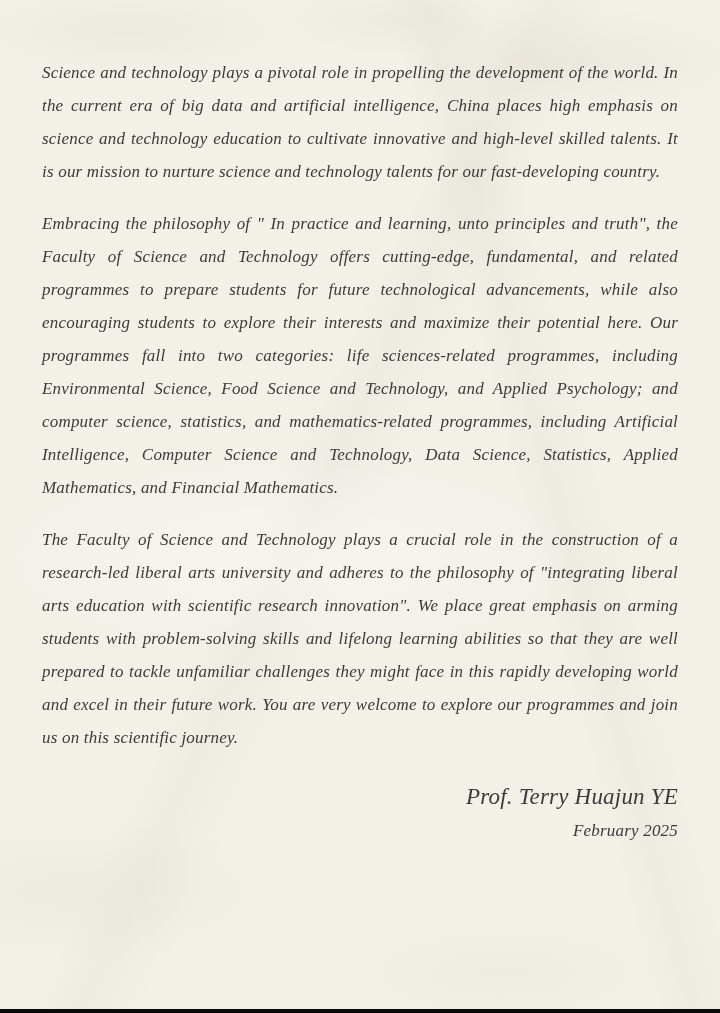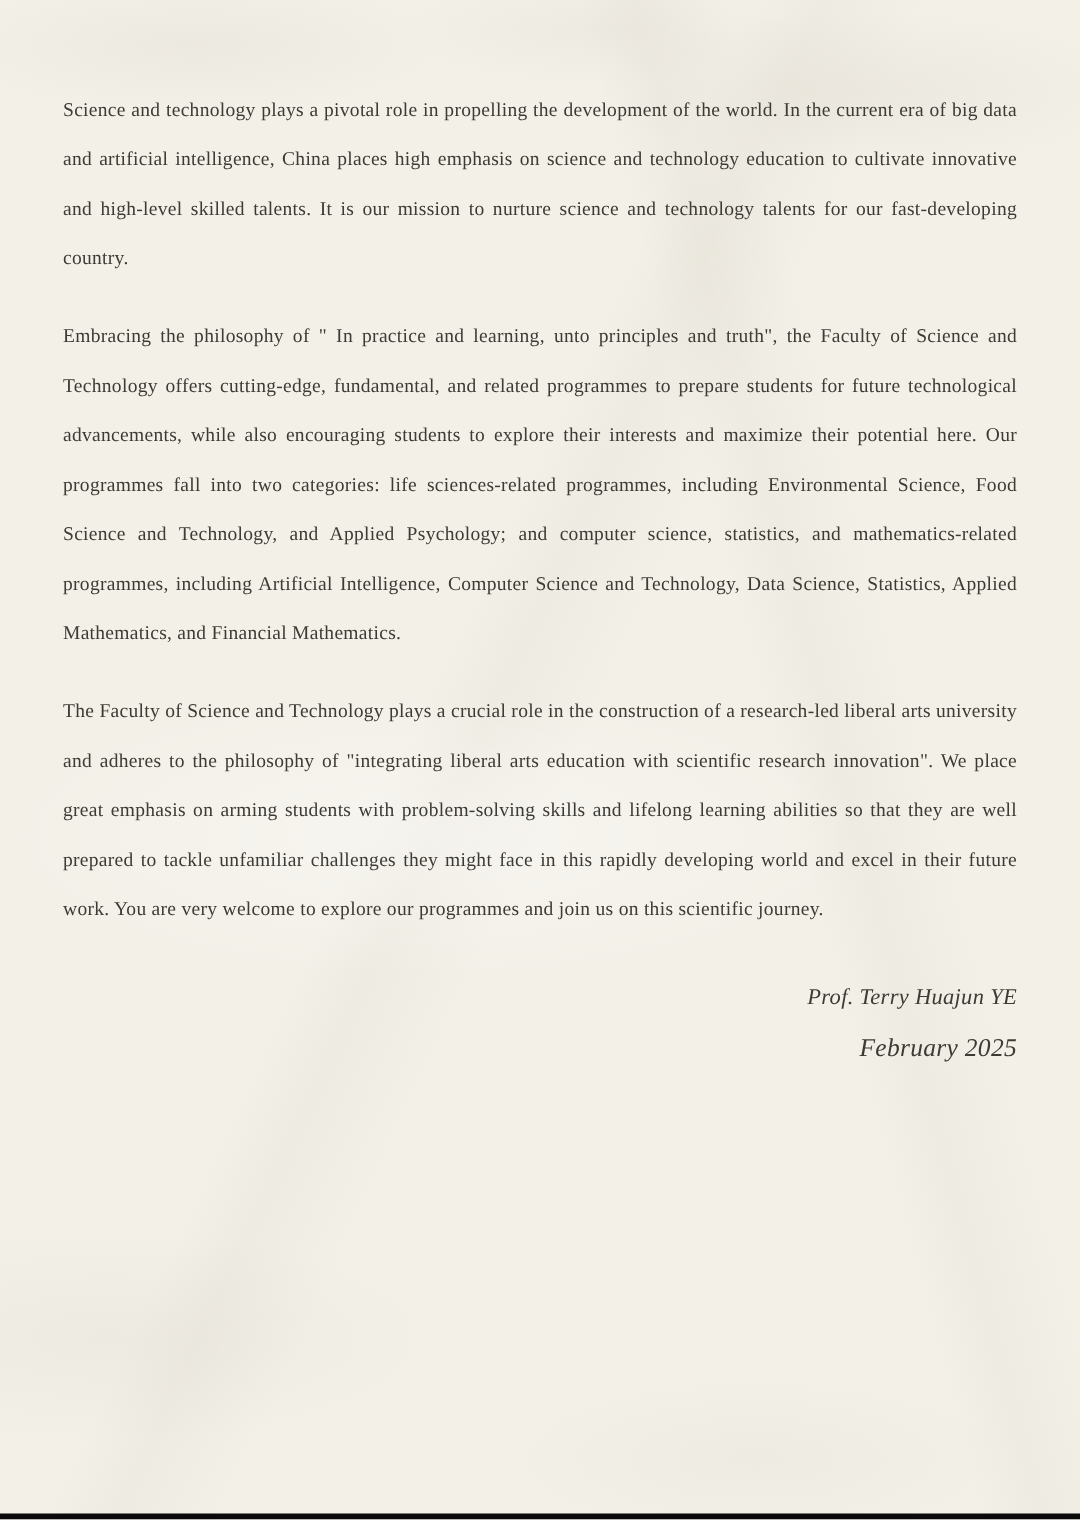--- a/index.html
+++ b/index.html
@@ -28,40 +28,41 @@
       radial-gradient(ellipse 300px 90px at 80% 6%, rgba(150,140,118,0.08), transparent 60%),
       radial-gradient(ellipse 220px 60px at 55% 2%, rgba(150,140,118,0.06), transparent 60%),
       radial-gradient(ellipse 340px 110px at 10% 88%, rgba(150,140,118,0.06), transparent 65%),
       radial-gradient(ellipse 280px 90px at 70% 96%, rgba(150,140,118,0.05), transparent 60%),
       radial-gradient(ellipse 420px 140px at 40% 55%, rgba(255,255,255,0.35), transparent 70%),
       linear-gradient(115deg, transparent 42%, rgba(150,140,118,0.05) 46%, transparent 52%),
       linear-gradient(75deg, transparent 66%, rgba(150,140,118,0.05) 70%, transparent 76%);
     padding: 56px 42px 0 42px;
   }
   .body-text p {
-    font-size: 13px;
+    font-style: italic;
+    font-size: 17px;
     line-height: 33px;
     color: var(--ink);
     text-align: justify;
     letter-spacing: 0.2px;
     margin-bottom: 19px;
   }
   .signature {
     margin-top: 26px;
     text-align: right;
   }
   .signature > div {
     font-style: italic;
     font-size: 17px;
     line-height: 34px;
     color: var(--ink);
     letter-spacing: 0.2px;
   }
   .signature .sig-name {
-    font-size: 15px;
+    font-size: 23px;
   }
   .bottom-bar {
     position: absolute;
     left: 0;
     bottom: 0;
     width: 720px;
     height: 4px;
     background: var(--bottom-bar);
   }
 </style>

